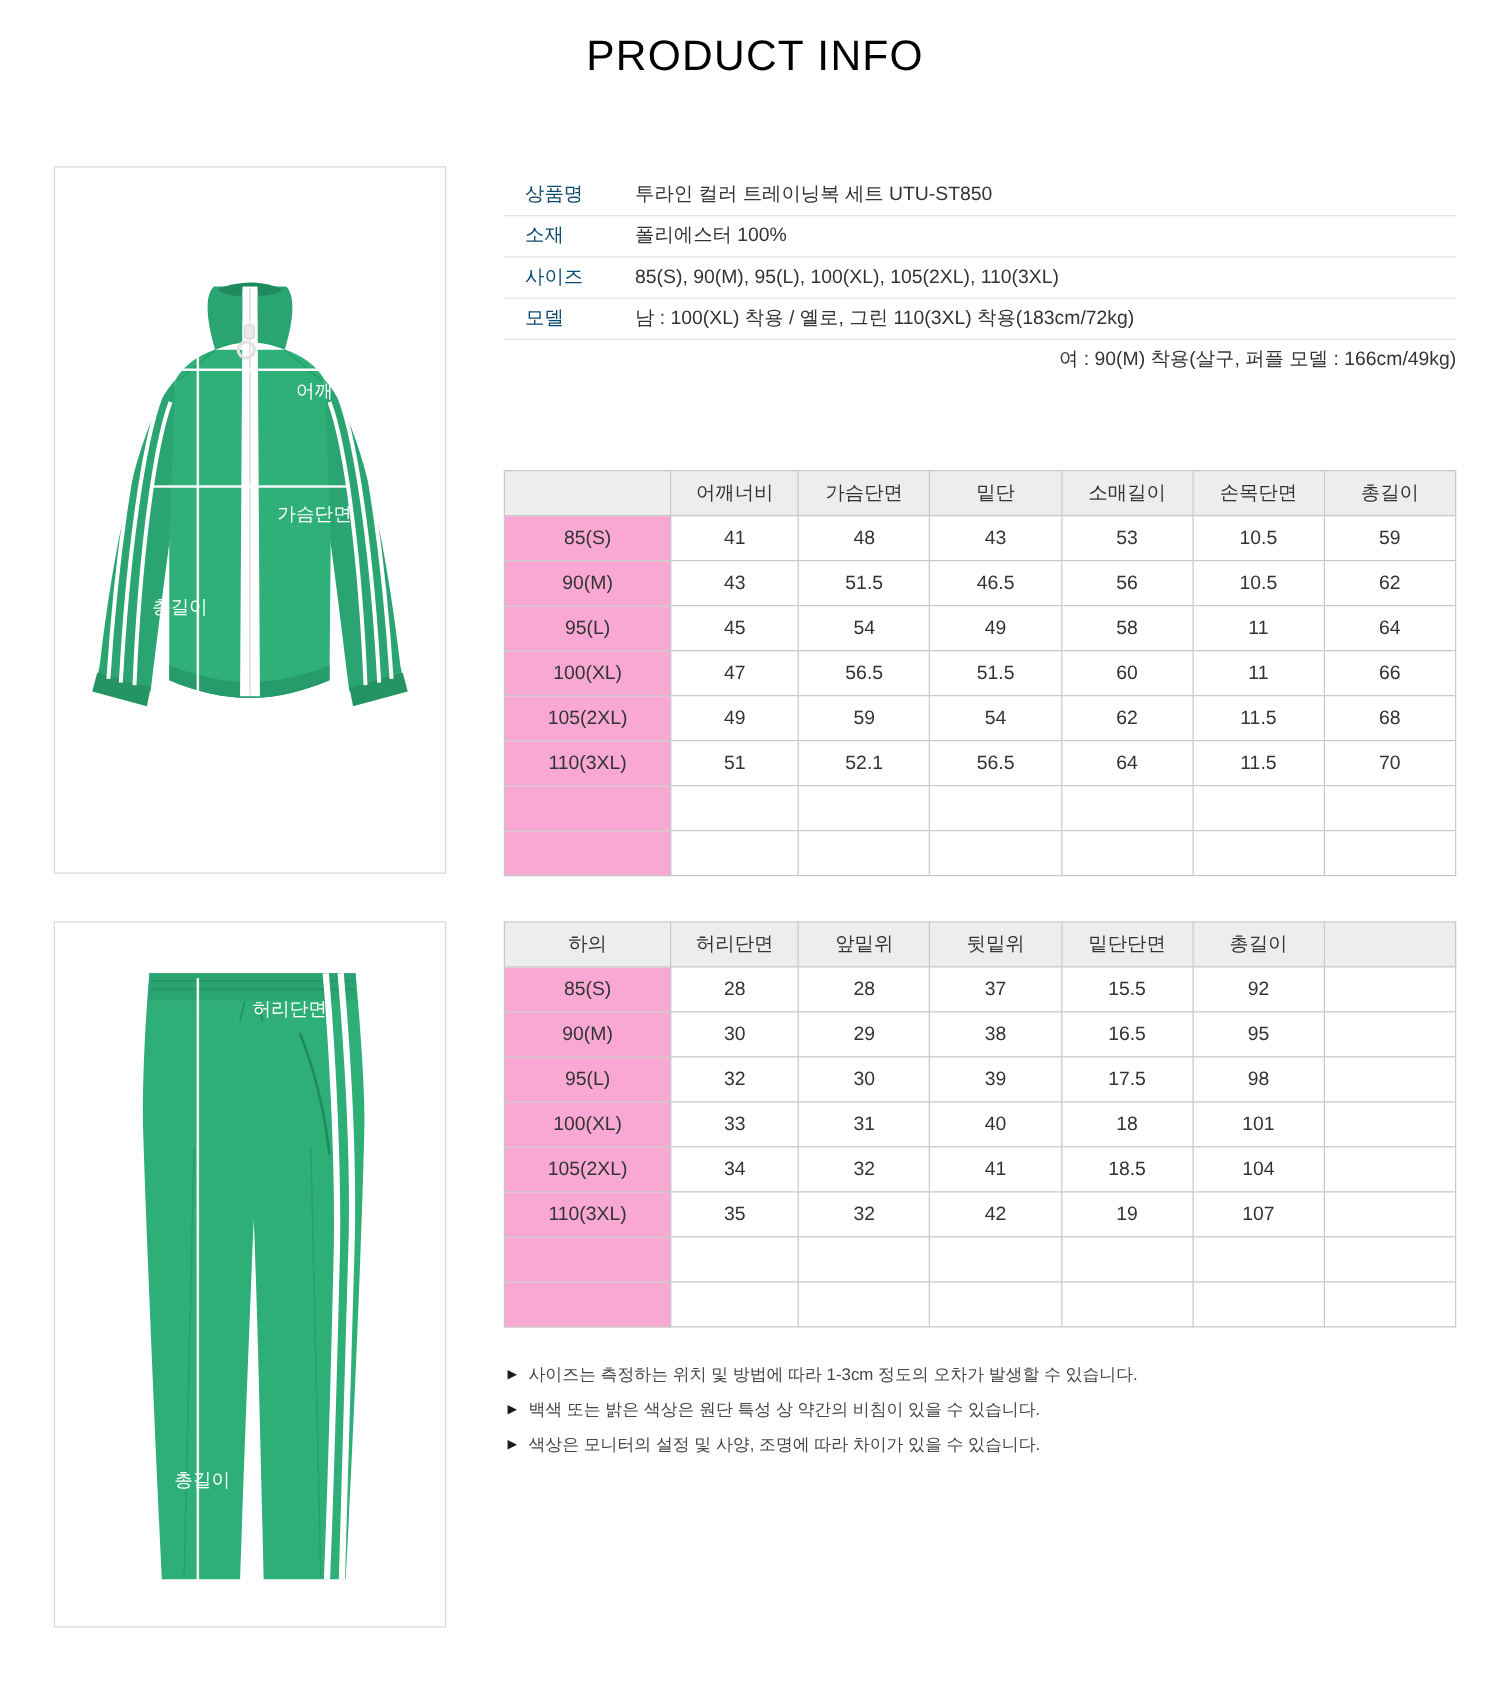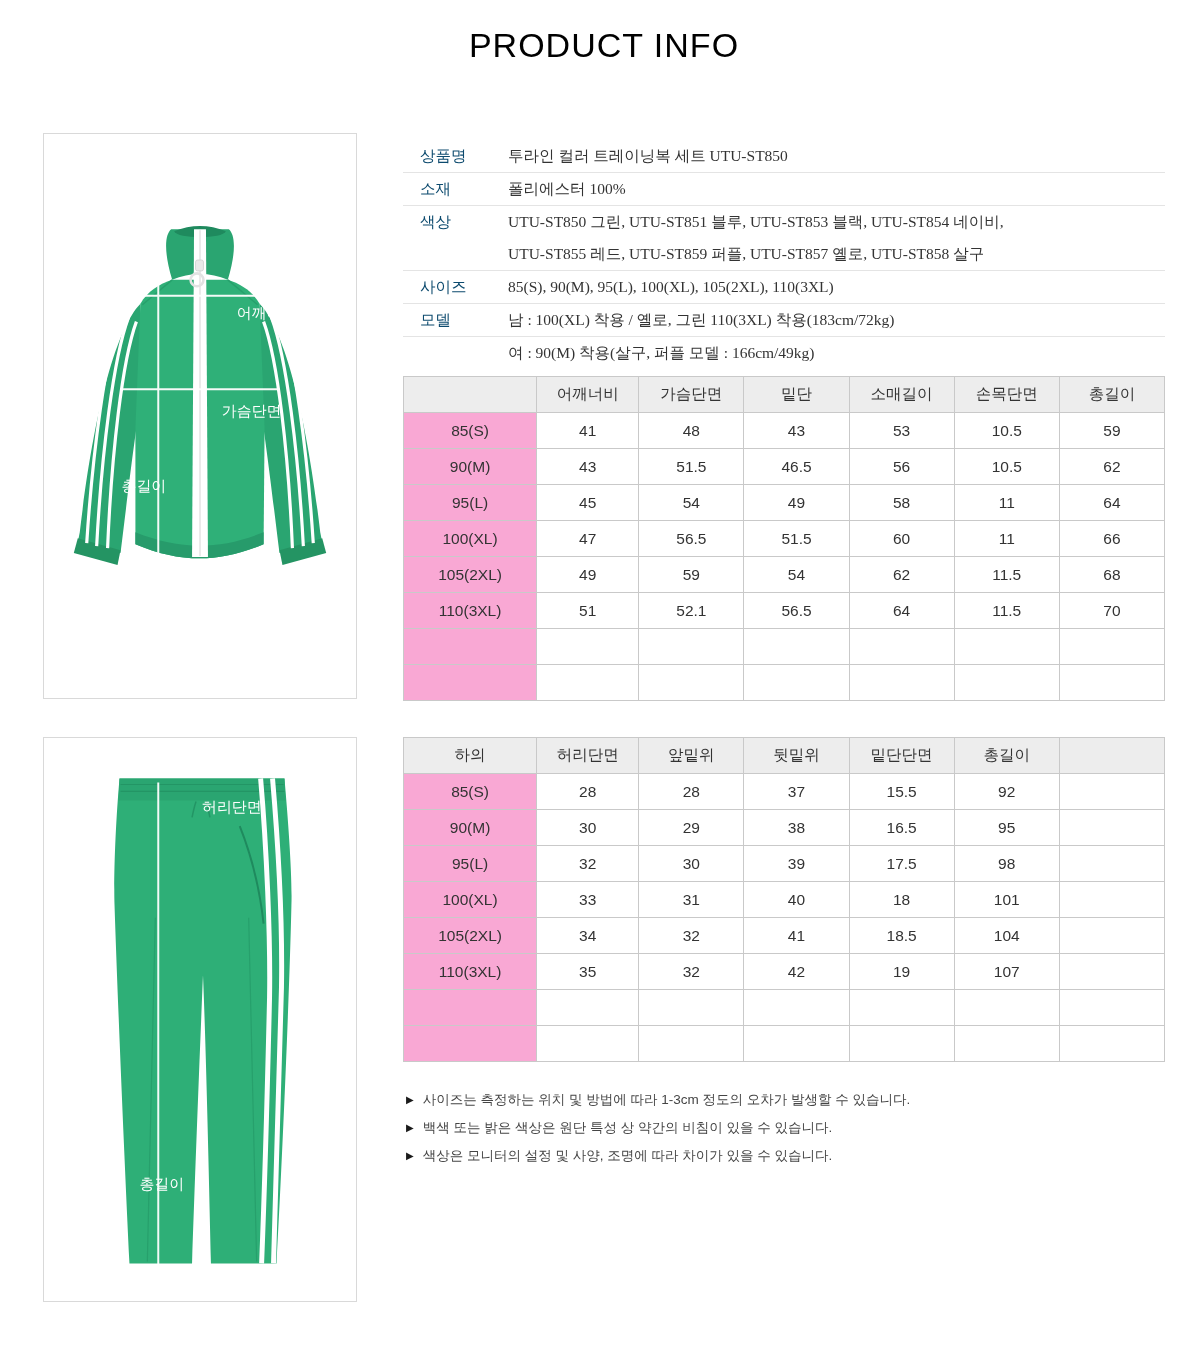--- a/index.html
+++ b/index.html
@@ -17,23 +17,23 @@
     border:1px solid #d9d9d9; box-sizing:border-box;
   }
   #jacket-box { top:133px; height:566px; }
   #pants-box  { top:737px; height:565px; }
   .figure-box svg { display:block; width:100%; height:100%; }
   .figure-box text { font-family:"Liberation Sans","DejaVu Sans",sans-serif; font-size:15px; fill:#ffffff; }
 
   
   .info { position:absolute; left:403px; top:140px; width:762px; font-size:15.5px; color:#333333; }
   .info-row { display:flex; line-height:32px; border-bottom:1px solid #e4e4e4; }
-  .info-row:last-child { border-bottom:none; }
+  .info-row:last-child { border-bottom:none;text-align:right; }
   .info-label { flex:0 0 88px; padding-left:17px; color:#0c4a6e; }
-  .info-value { flex:1;font-family:Liberation Serif, serif; }
+  .info-value { flex:1; }
 
   
   .size-table {
     position:absolute; left:403px; width:762px; border-collapse:collapse; table-layout:fixed;
     font-size:15.5px; color:#333333;
   }
   #table-top { top:376px; }
   #table-bottom { top:737px; }
   .size-table th, .size-table td {
     border:1px solid #c9c9c9; height:35px; padding:0;
@@ -126,27 +126,20 @@
   <div class="info">
     <div class="info-row">
       <span class="info-label">상품명</span>
       <span class="info-value">투라인 컬러 트레이닝복 세트 UTU-ST850</span>
     </div>
     <div class="info-row">
       <span class="info-label">소재</span>
       <span class="info-value">폴리에스터 100%</span>
     </div>
     <div class="info-row">
-      <span class="info-label">색상</span>
-      <span class="info-value">
-        <span style="display:block">UTU-ST850 그린, UTU-ST851 블루, UTU-ST853 블랙, UTU-ST854 네이비,</span>
-        <span style="display:block">UTU-ST855 레드, UTU-ST859 퍼플, UTU-ST857 옐로, UTU-ST858 살구</span>
-      </span>
-    </div>
-    <div class="info-row">
       <span class="info-label">사이즈</span>
       <span class="info-value">85(S), 90(M), 95(L), 100(XL), 105(2XL), 110(3XL)</span>
     </div>
     <div class="info-row">
       <span class="info-label">모델</span>
       <span class="info-value">남 : 100(XL) 착용 / 옐로, 그린 110(3XL) 착용(183cm/72kg)</span>
     </div>
     <div class="info-row">
       <span class="info-label"></span>
       <span class="info-value">여 : 90(M) 착용(살구, 퍼플 모델 : 166cm/49kg)</span>

